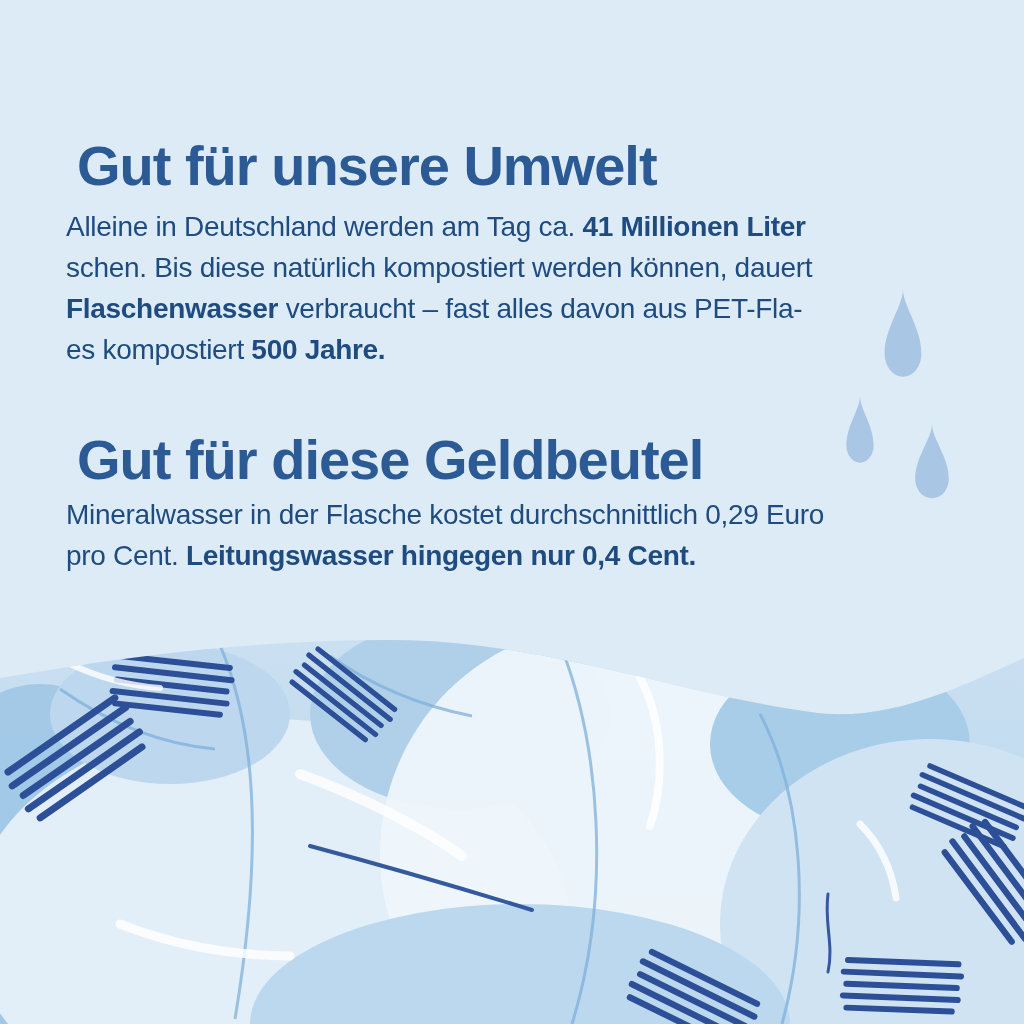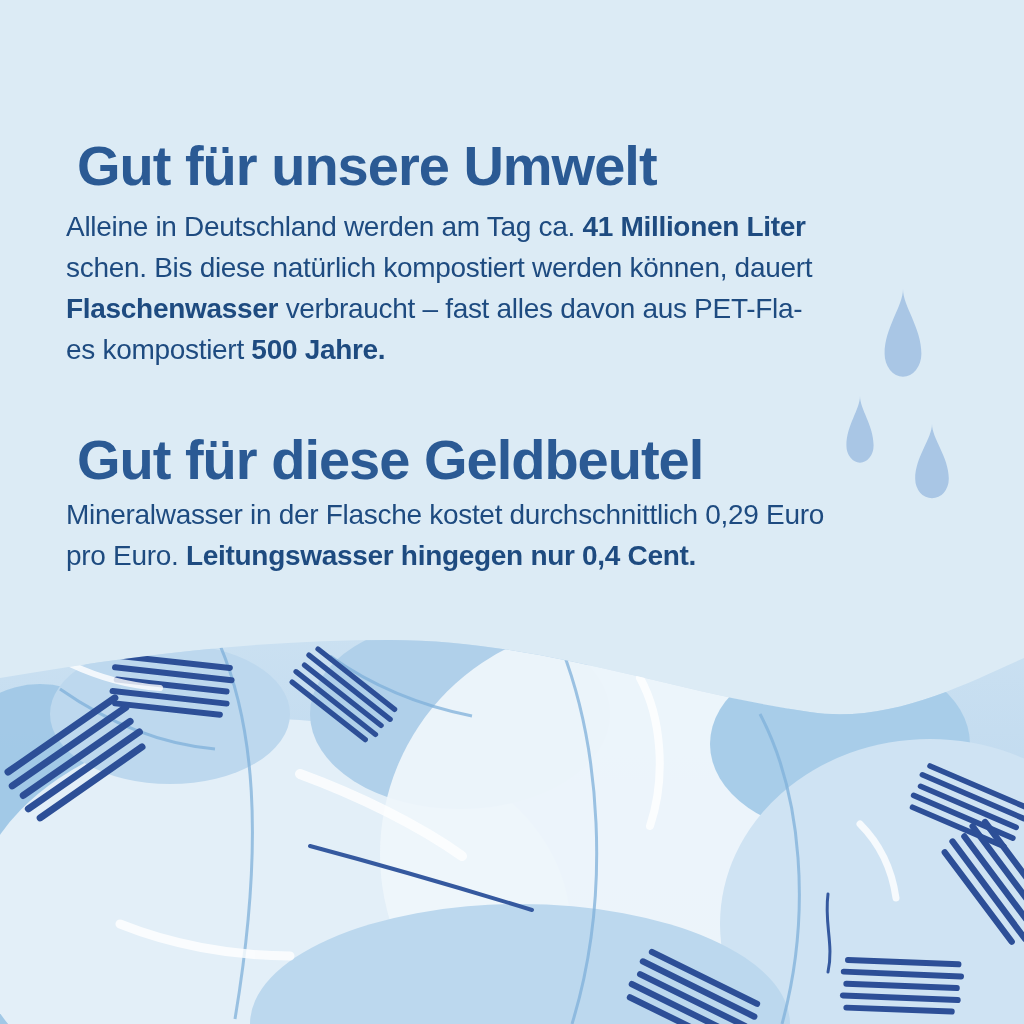--- a/index.html
+++ b/index.html
@@ -56,21 +56,21 @@
     <div class="line"><span>Alleine in Deutschland werden am Tag ca. </span><span class="b">41 Millionen Liter</span></div>
     <div class="line"><span>schen. Bis diese natürlich kompostiert werden können, dauert</span></div>
     <div class="line"><span class="b">Flaschenwasser</span><span> verbraucht – fast alles davon aus PET-Fla-</span></div>
     <div class="line"><span>es kompostiert </span><span class="b">500 Jahre.</span></div>
   </div>
 
   <h2 class="heading" id="heading-wallet">Gut für diese Geldbeutel</h2>
 
   <div class="para" id="para-wallet">
     <div class="line"><span>Mineralwasser in der Flasche kostet durchschnittlich 0,29 Euro</span></div>
-    <div class="line"><span>pro Euro. </span><span class="b">Leitungswasser hingegen nur 0,4 Cent.</span></div>
+    <div class="line"><span>pro Cent. </span><span class="b">Leitungswasser hingegen nur 0,4 Cent.</span></div>
   </div>
 
   <div class="droplet" id="droplet-1">
     <svg viewBox="0 0 40 64" preserveAspectRatio="none" aria-hidden="true">
       <path fill="currentColor" d="M20 0C20 12 4 27 4 45a16 16 0 0 0 32 0C36 27 20 12 20 0Z"></path>
     </svg>
   </div>
   <div class="droplet" id="droplet-2">
     <svg viewBox="0 0 40 64" preserveAspectRatio="none" aria-hidden="true">
       <path fill="currentColor" d="M20 0C20 12 4 27 4 45a16 16 0 0 0 32 0C36 27 20 12 20 0Z"></path>

